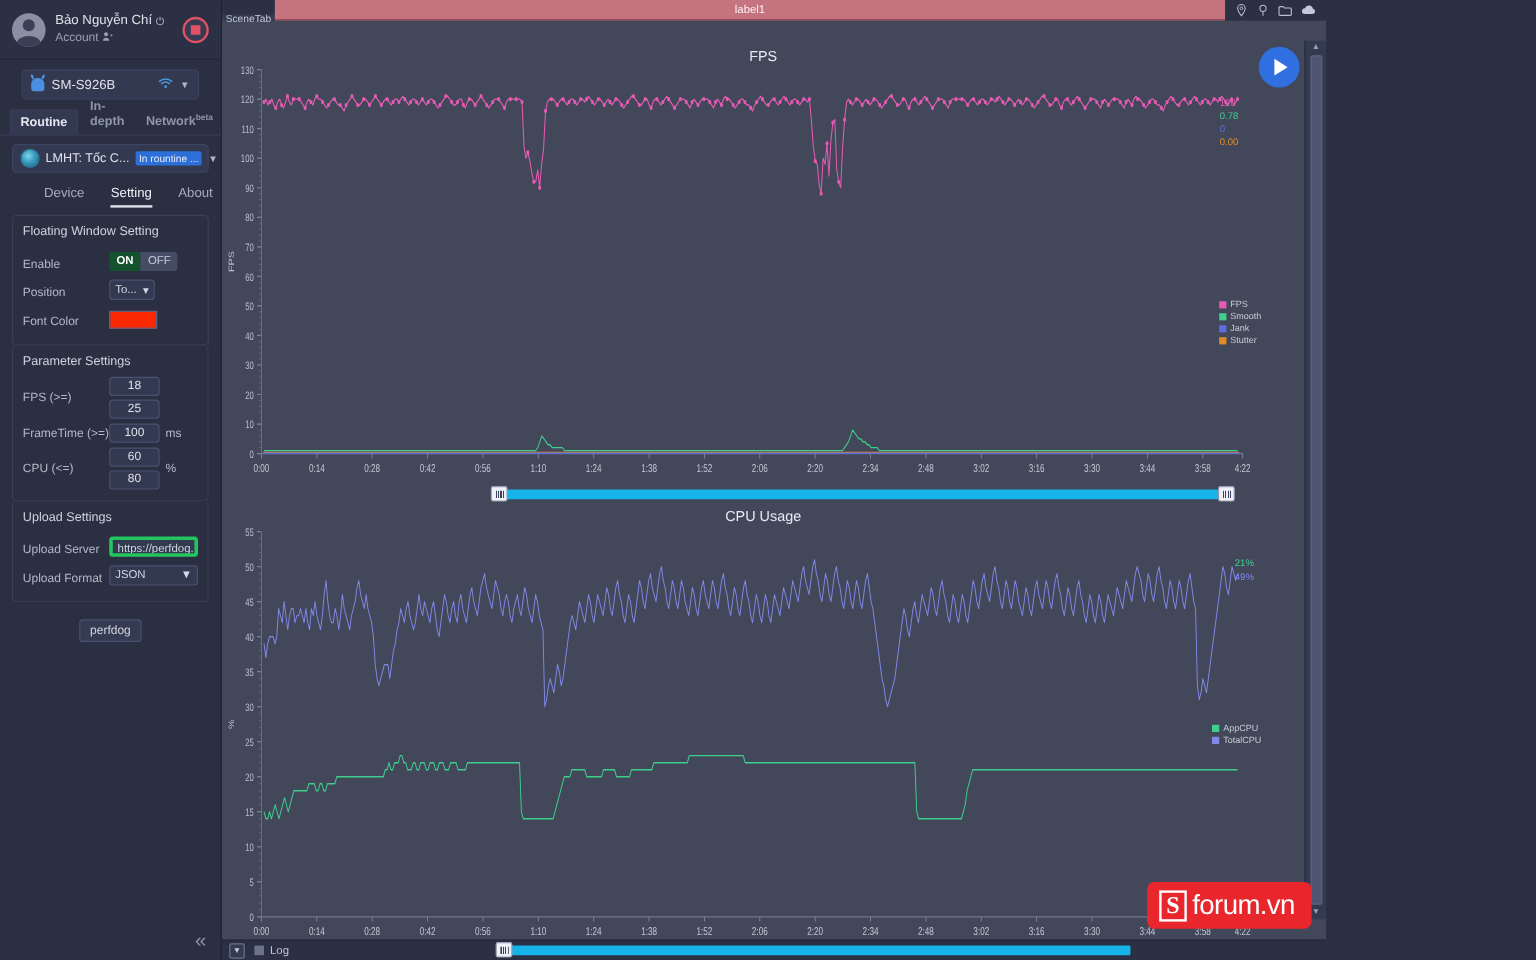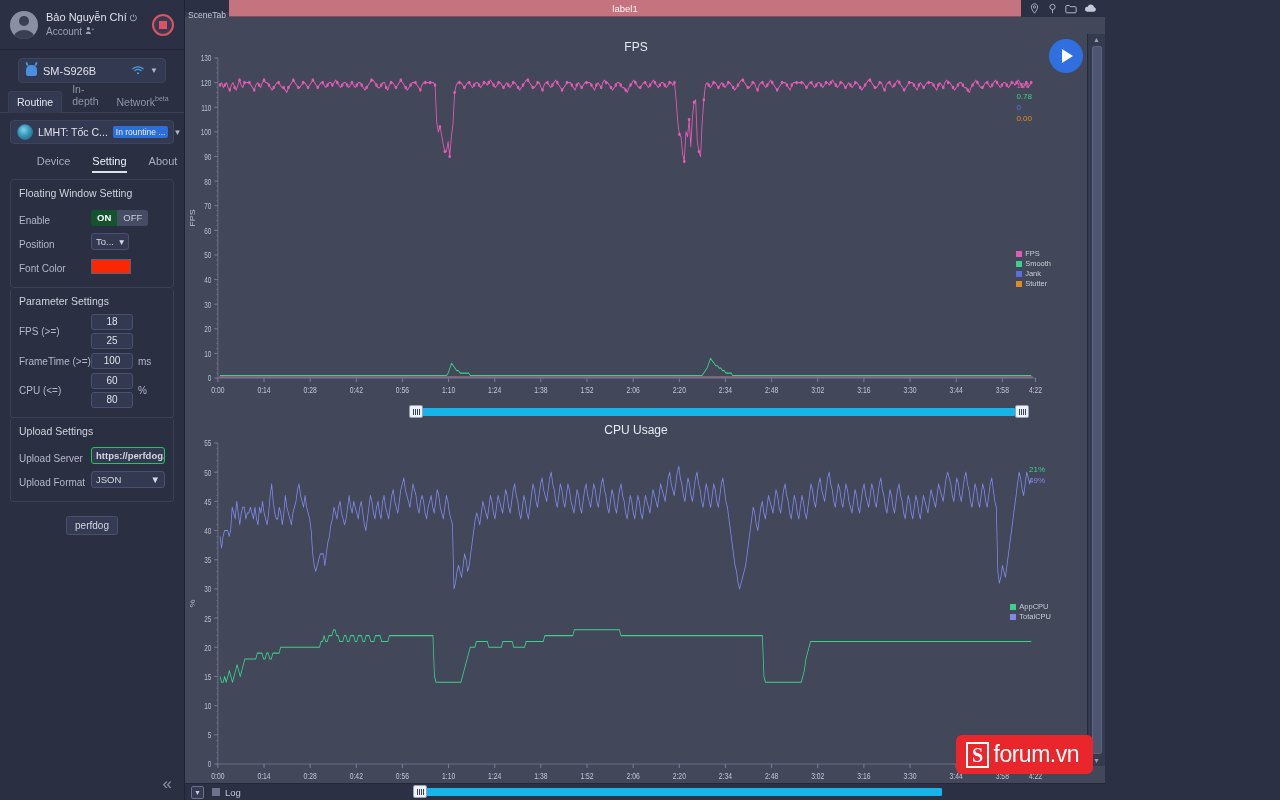--- a/index.html
+++ b/index.html
@@ -71,21 +71,21 @@
   .device-name { font-size: 11px; color: #dfe2ea; flex: 1; }
   .wifi-ico { color: #4a9de0; font-size: 11px; }
   .caret { font-size: 8px; color: #b0b5c5; }
 
   .tabs-main {
     display: flex; align-items: flex-end; padding: 0 8px;
     border-bottom: 1px solid #3a4058; height: 26px; gap: 2px;
   }
   .tab-m {
     font-size: 10.5px; color: #8f95a8; padding: 4px 8px 5px;
-    cursor: pointer; position: relative;
+    cursor: pointer; position: relative; font-weight: bold;
   }
   .tab-m.active {
     color: #e4e7f0; background: #333950;
     border: 1px solid #3a4058; border-bottom: none;
     border-radius: 3px 3px 0 0; margin-bottom: -1px;
   }
   .tab-m sup { font-size: 7px; color: #8f95a8; vertical-align: super; }
 
   .game-row { padding: 7px 10px 5px; }
   .game-sel {
@@ -136,23 +136,23 @@
   .numbox {
     width: 42px; height: 16px; background: #333950; border: 1px solid #4a5170;
     border-radius: 3px; font-size: 10px; color: #dfe2ea;
     text-align: center; line-height: 14px; cursor: text;
   }
   .pair { display: flex; flex-direction: column; gap: 3px; }
   .prow { display: flex; align-items: center; }
   .prow .flabel { width: 72px; }
 
   .txtbox {
-    width: 82px; height: 17px; background: #333950; border: 1px solid #22c55e;
+    width: 82px; height: 17px; background: #333950; border: 3px solid #22c55e;
     border-radius: 3px; font-size: 9.5px; color: #cfd4e0;
-    padding: 0 4px; line-height: 15px; overflow: hidden; white-space: nowrap; cursor: text; font-weight: bold;
+    padding: 0 4px; line-height: 15px; overflow: hidden; white-space: nowrap; cursor: text;
   }
   .selbox {
     width: 76px; height: 17px; background: #333950; border: 1px solid #4a5170;
     border-radius: 3px; font-size: 9.5px; color: #d4d8e4;
     display: flex; align-items: center; justify-content: space-between;
     padding: 0 4px; cursor: pointer;
   }
   .default-btn {
     margin: 14px auto 0; width: 52px; height: 19px;
     background: #353b52; border: 1px solid #4a5170; border-radius: 3px;

